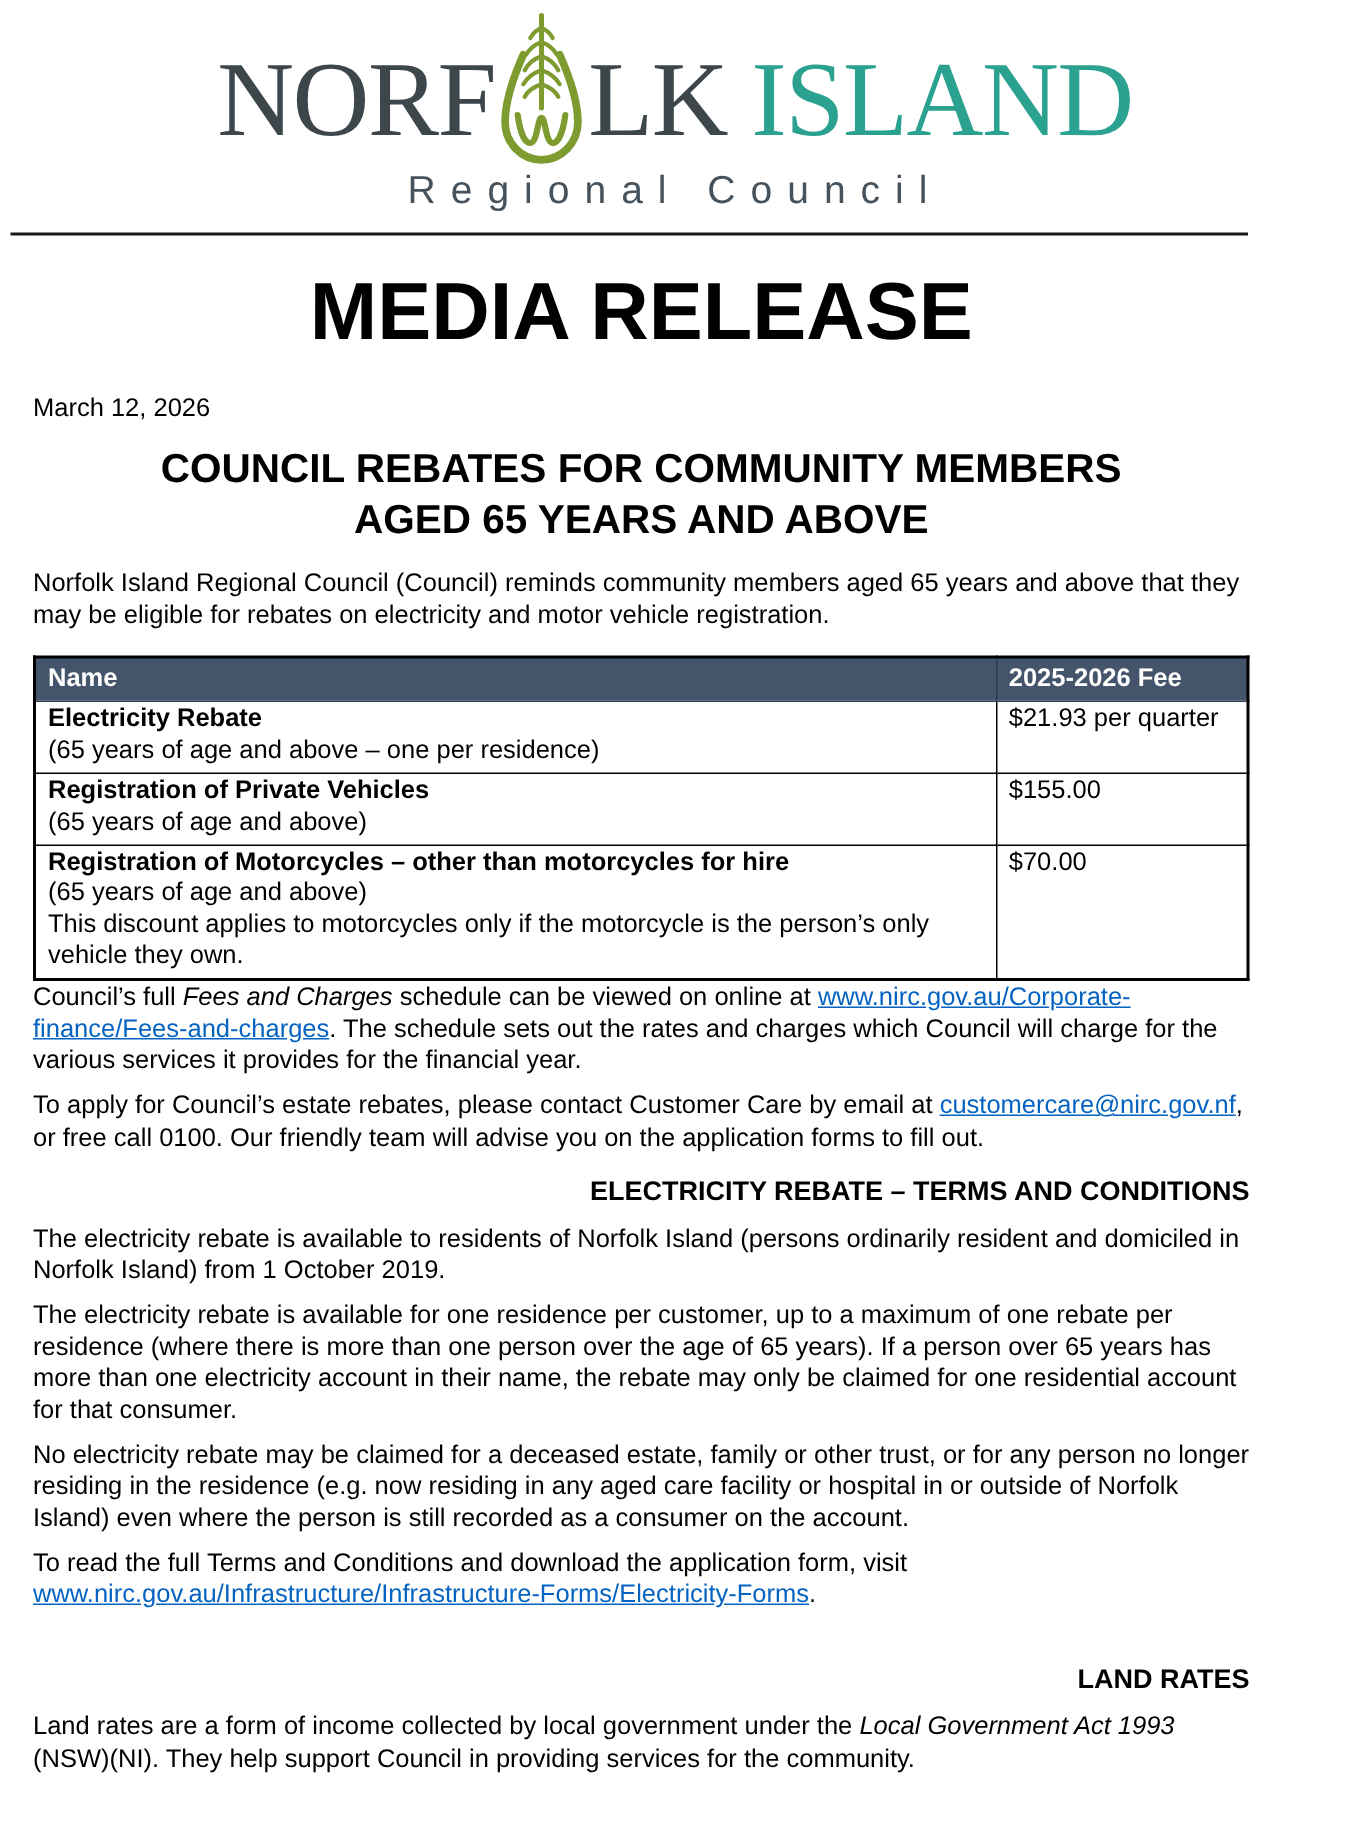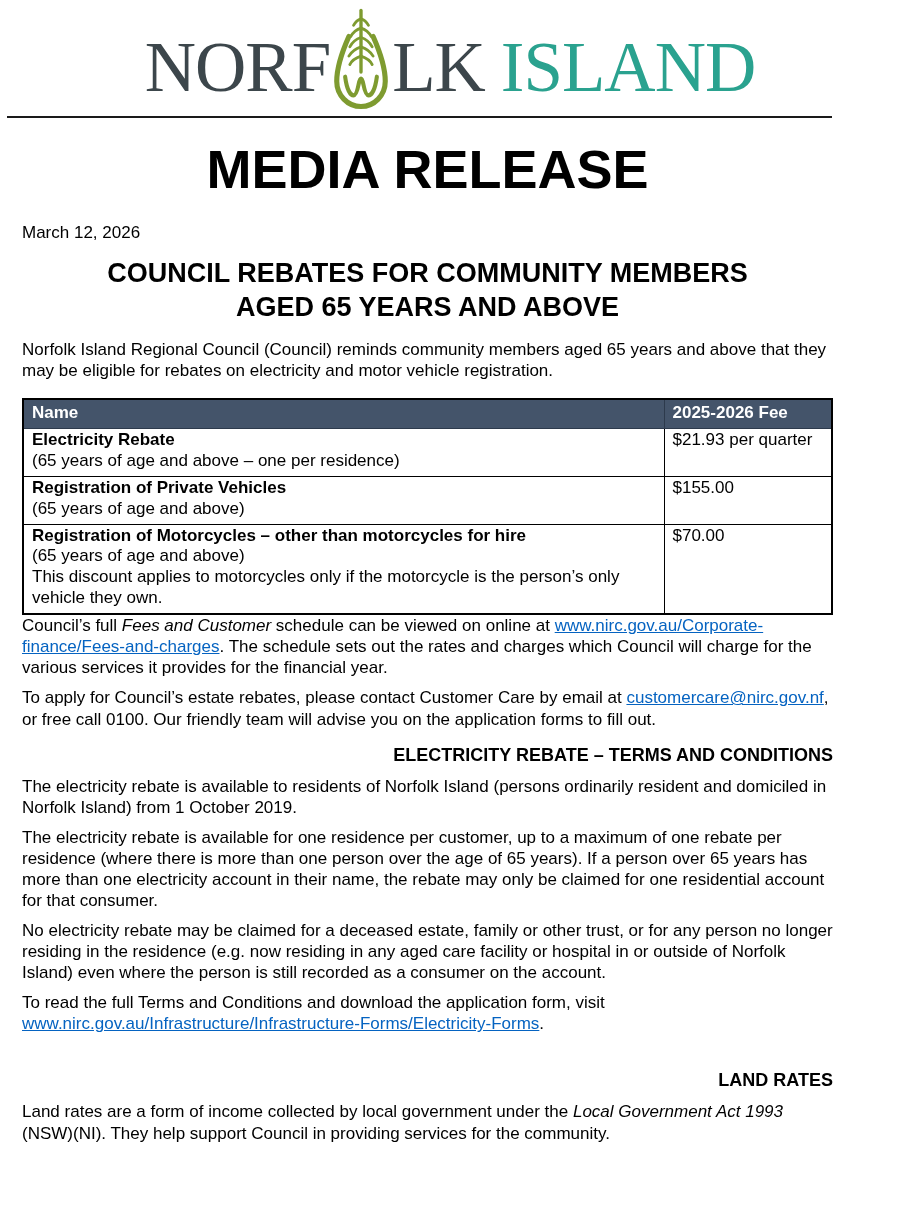--- a/index.html
+++ b/index.html
@@ -133,20 +133,21 @@
           <path d="M30,43 q9,3 13,10" stroke-width="3"></path>
           <path d="M30,53 q-9,3 -12,9" stroke-width="3"></path>
           <path d="M30,53 q9,3 12,9" stroke-width="3"></path>
 
           <path d="M13,75 C15,90 19,95 22,95 C25,95 26.5,88 27.5,83 C28.3,79 29,77 30,77 C31,77 31.7,79 32.5,83 C33.5,88 35,95 38,95 C41,95 45,90 47,75" stroke-width="4.4"></path>
         </g>
       </svg>
       <span class="logo-dark">LK</span>
       <span class="logo-teal">ISLAND</span>
     </div>
+    <div class="logo-subtitle">Regional Council</div>
   </div>
   <hr class="logo-rule">
 
   <div class="content">
 
     <h1 class="media-release">MEDIA RELEASE</h1>
 
     <p class="date-line">March 12, 2026</p>
 
     <h2 class="headline"><span>COUNCIL REBATES FOR COMMUNITY MEMBERS</span><br><span>AGED 65 YEARS AND ABOVE</span></h2>
@@ -179,21 +180,21 @@
           <td>
             <span class="row-title">Registration of Motorcycles – other than motorcycles for hire</span><br>
             <span>(65 years of age and above)</span><br>
             <span>This discount applies to motorcycles only if the motorcycle is the person’s only vehicle they own.</span>
           </td>
           <td class="col-fee">$70.00</td>
         </tr>
       </tbody>
     </table>
 
-    <p class="body-text after-table"><span>Council’s full </span><span class="italic">Fees and Customer</span><span> schedule can be viewed on online at </span><a class="doc-link">www.nirc.gov.au/Corporate-finance/Fees-and-charges</a><span>. The schedule sets out the rates and charges which Council will charge for the various services it provides for the financial year.</span></p>
+    <p class="body-text after-table"><span>Council’s full </span><span class="italic">Fees and Charges</span><span> schedule can be viewed on online at </span><a class="doc-link">www.nirc.gov.au/Corporate-finance/Fees-and-charges</a><span>. The schedule sets out the rates and charges which Council will charge for the various services it provides for the financial year.</span></p>
 
     <p class="body-text"><span>To apply for Council’s estate rebates, please contact Customer Care by email at </span><a class="doc-link">customercare@nirc.gov.nf</a><span>, or free call 0100. Our friendly team will advise you on the application forms to fill out.</span></p>
 
     <h3 class="section-heading">ELECTRICITY REBATE – TERMS AND CONDITIONS</h3>
 
     <p class="body-text">The electricity rebate is available to residents of Norfolk Island (persons ordinarily resident and domiciled in Norfolk Island) from 1 October 2019.</p>
 
     <p class="body-text">The electricity rebate is available for one residence per customer, up to a maximum of one rebate per residence (where there is more than one person over the age of 65 years). If a person over 65 years has more than one electricity account in their name, the rebate may only be claimed for one residential account for that consumer.</p>
 
     <p class="body-text">No electricity rebate may be claimed for a deceased estate, family or other trust, or for any person no longer residing in the residence (e.g. now residing in any aged care facility or hospital in or outside of Norfolk Island) even where the person is still recorded as a consumer on the account.</p>

